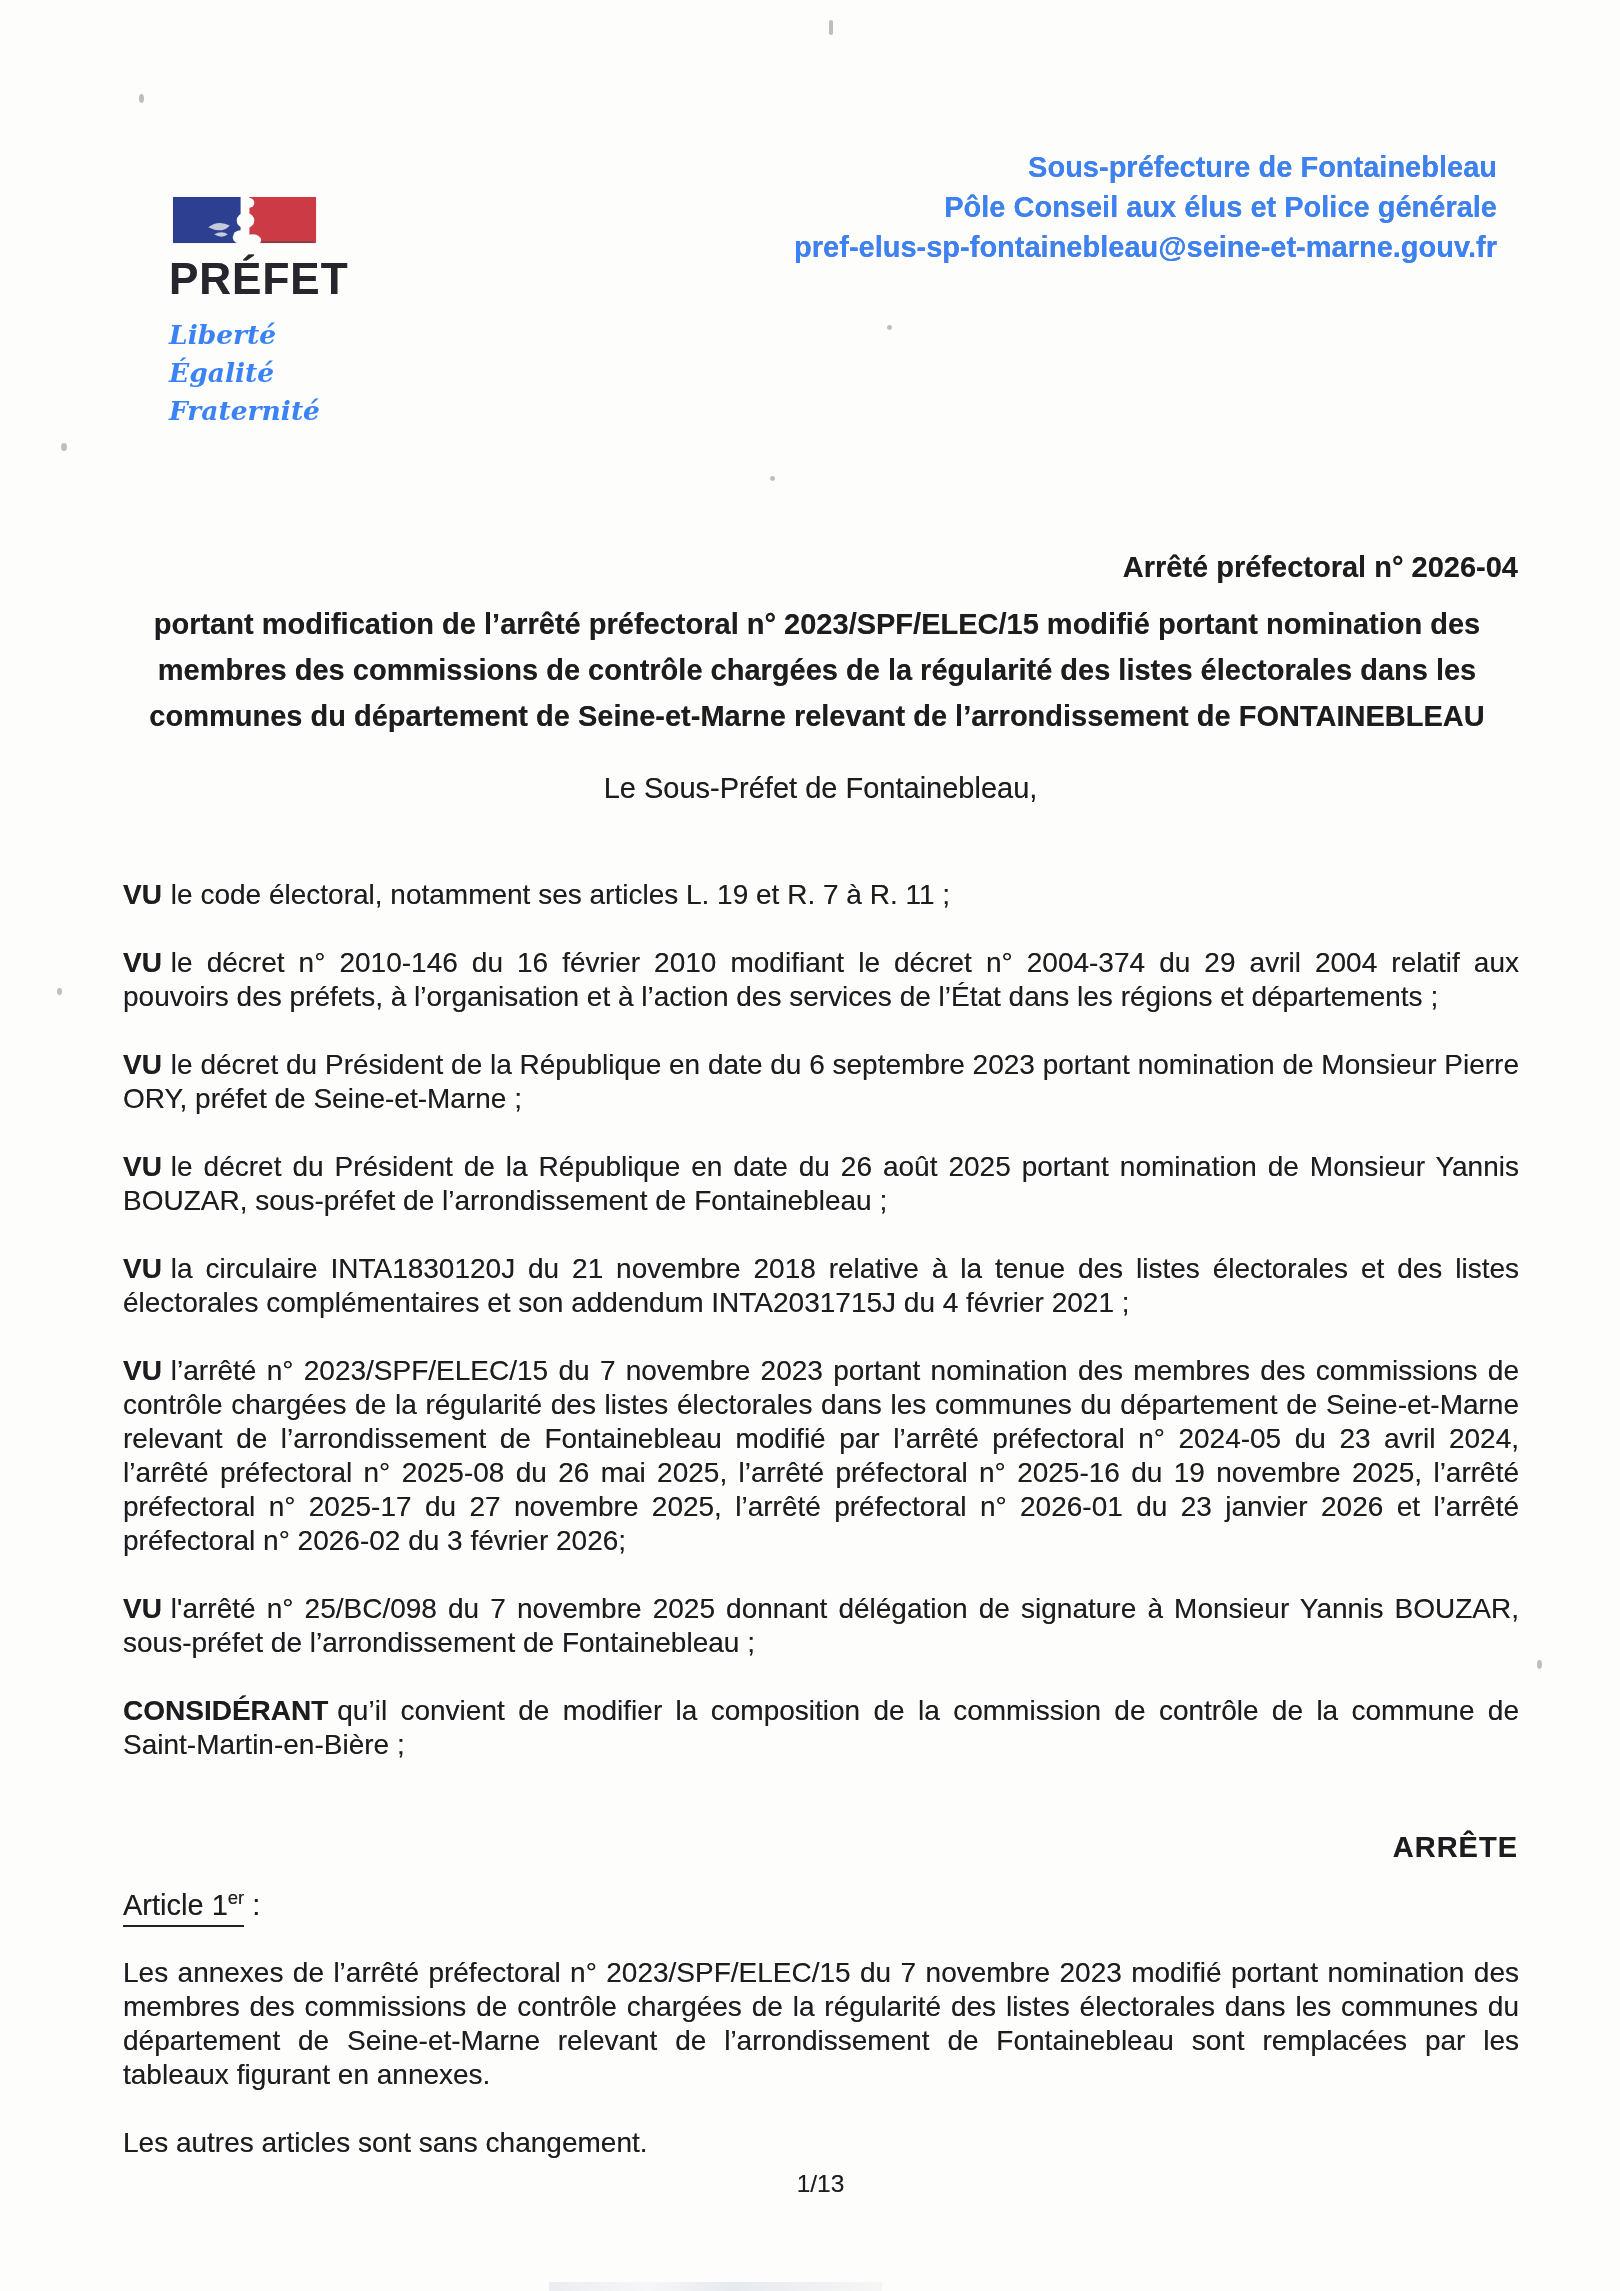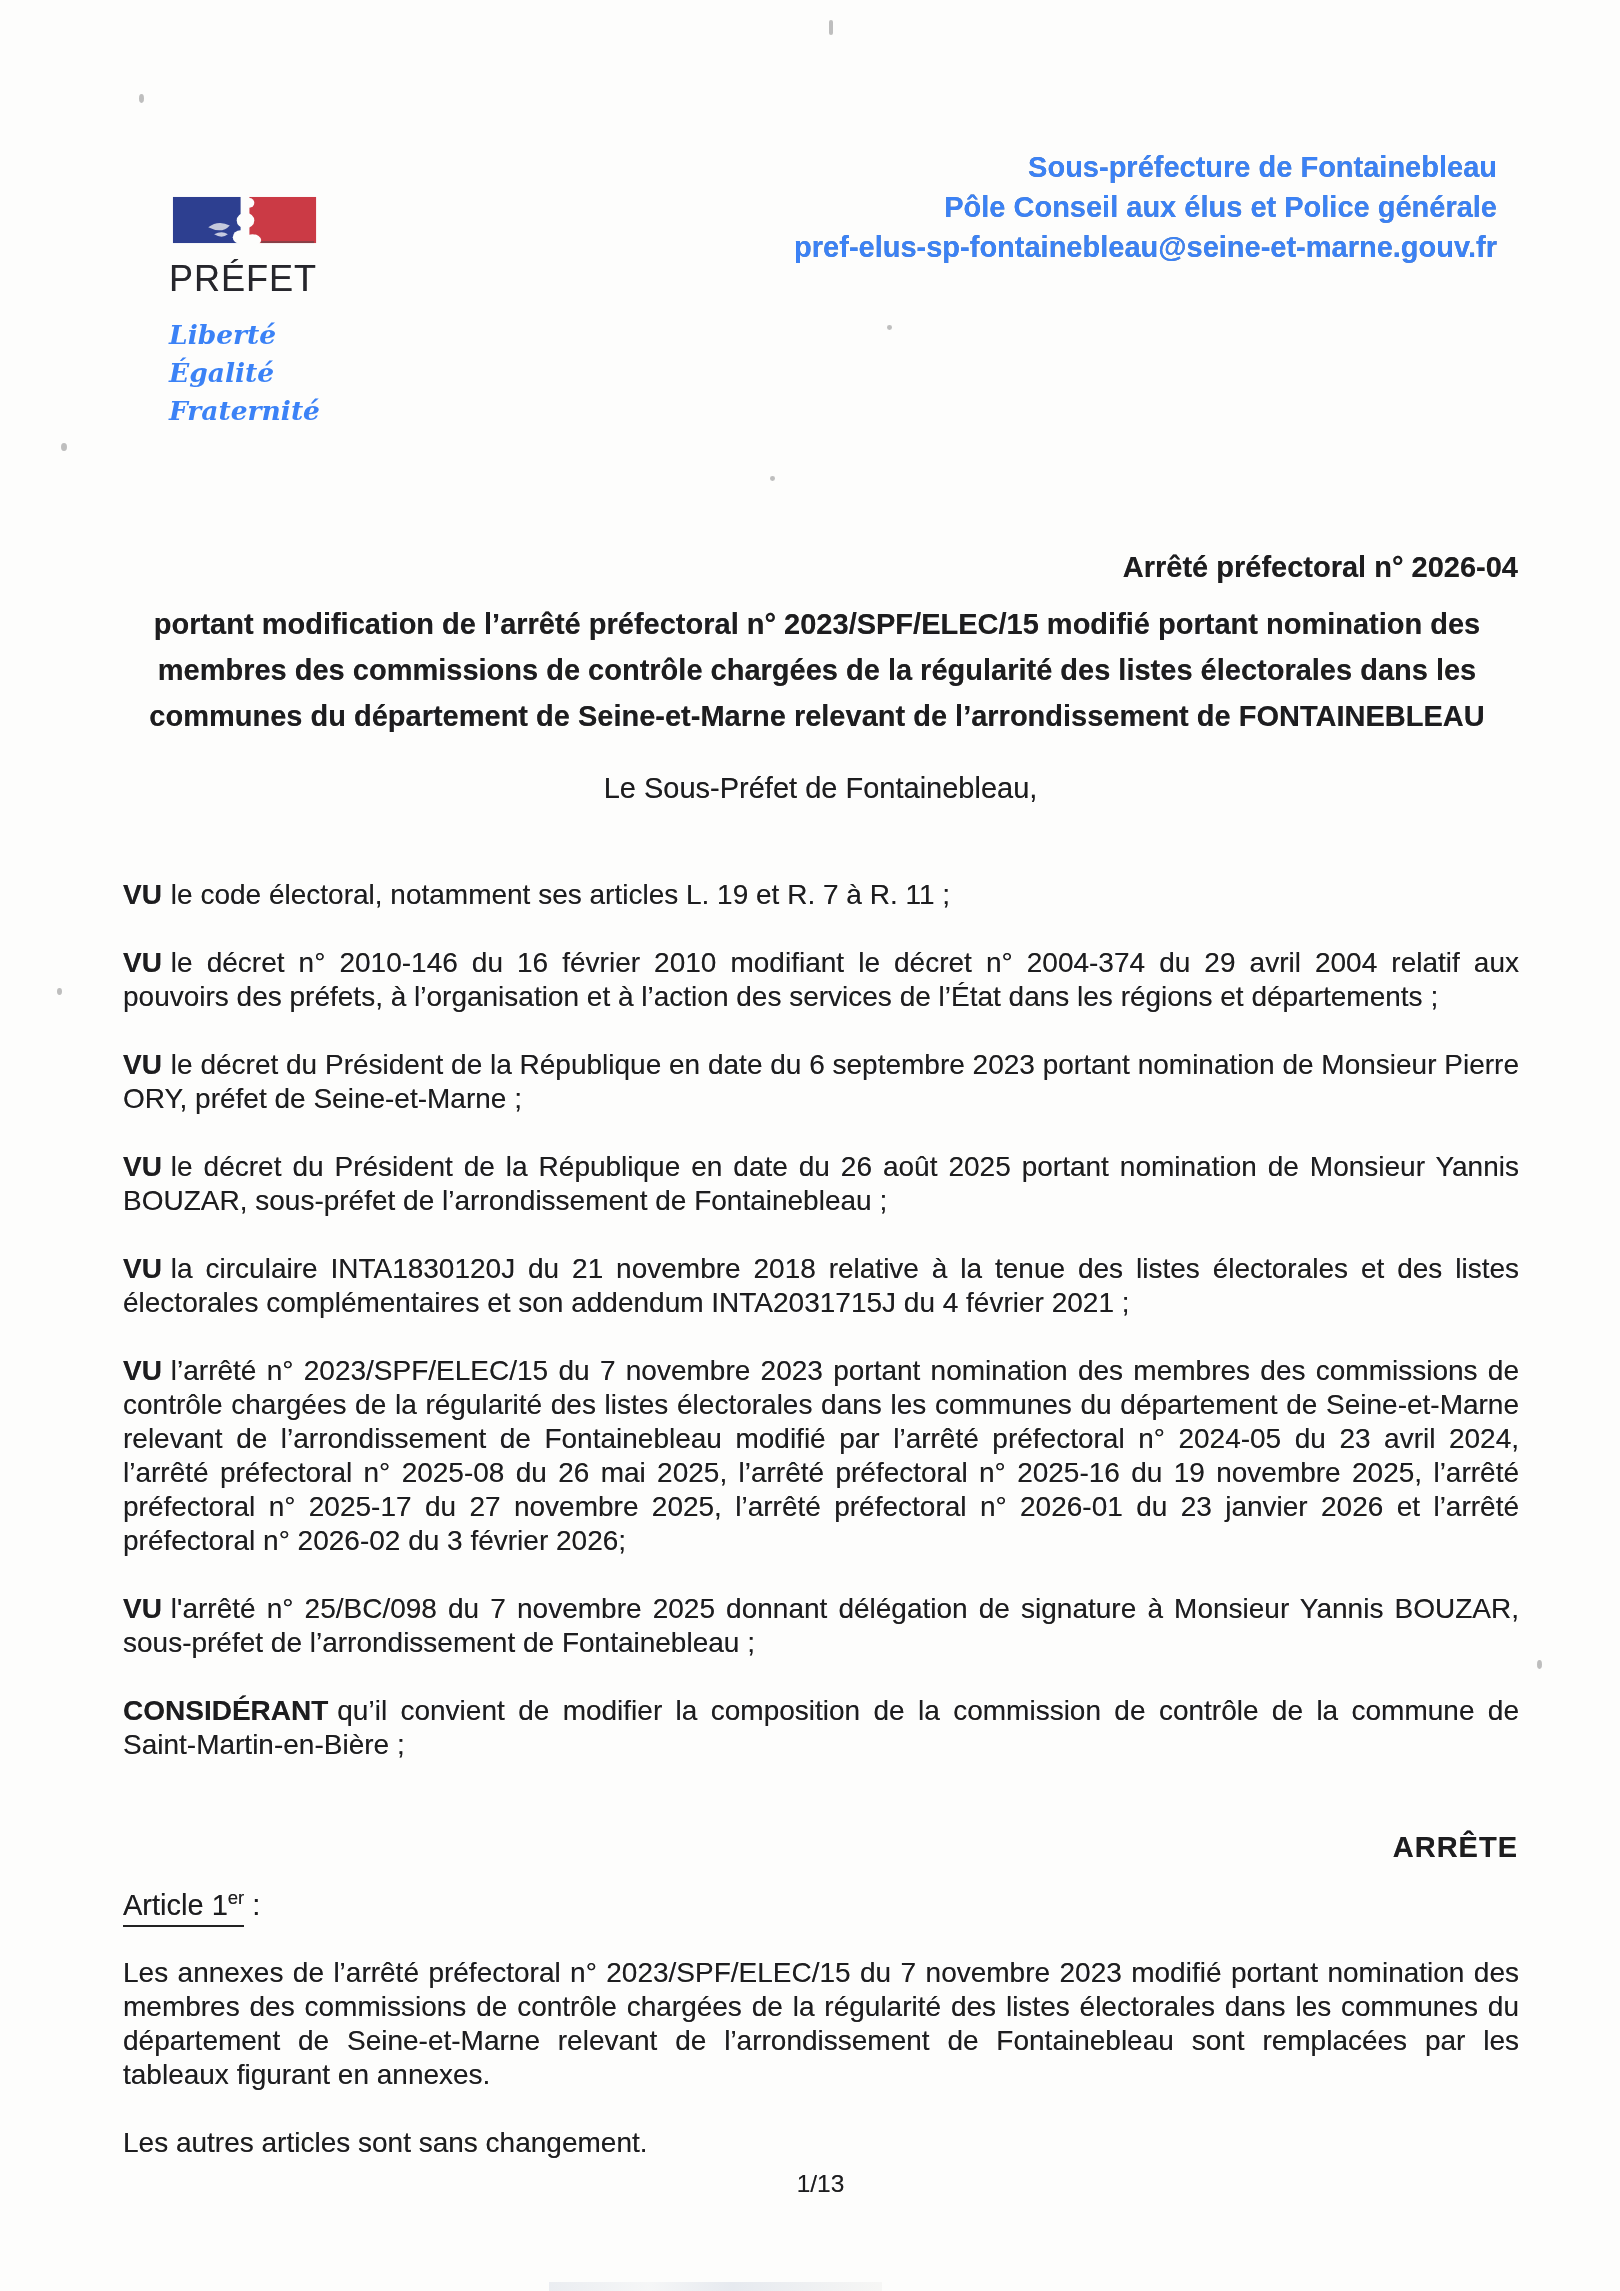--- a/index.html
+++ b/index.html
@@ -12,21 +12,21 @@
     font-family:"Liberation Sans", sans-serif;
     color:#1d1d1f;
   }
   .ink{ text-shadow:0 0 0.6px rgba(20,20,20,0.55); }
 
   
   .logo-block{ position:absolute; left:169px; top:194px; width:510px; }
   .flag{ display:block; margin-left:2px; }
   .logo-name{
     margin-top:9.8px;
-    font-weight:normal; font-size:36px; line-height:44px;
+    font-weight:bold; font-size:44px; line-height:44px;
     letter-spacing:1px; color:#26262c;
   }
   .motto{
     margin-top:15.7px;
     font-family:"DejaVu Serif", serif;
     font-style:italic; font-weight:600;
     font-size:26.5px; line-height:38px; color:#3b82f6;
   }
   .header-right{
     position:absolute; right:123px; top:147px;

